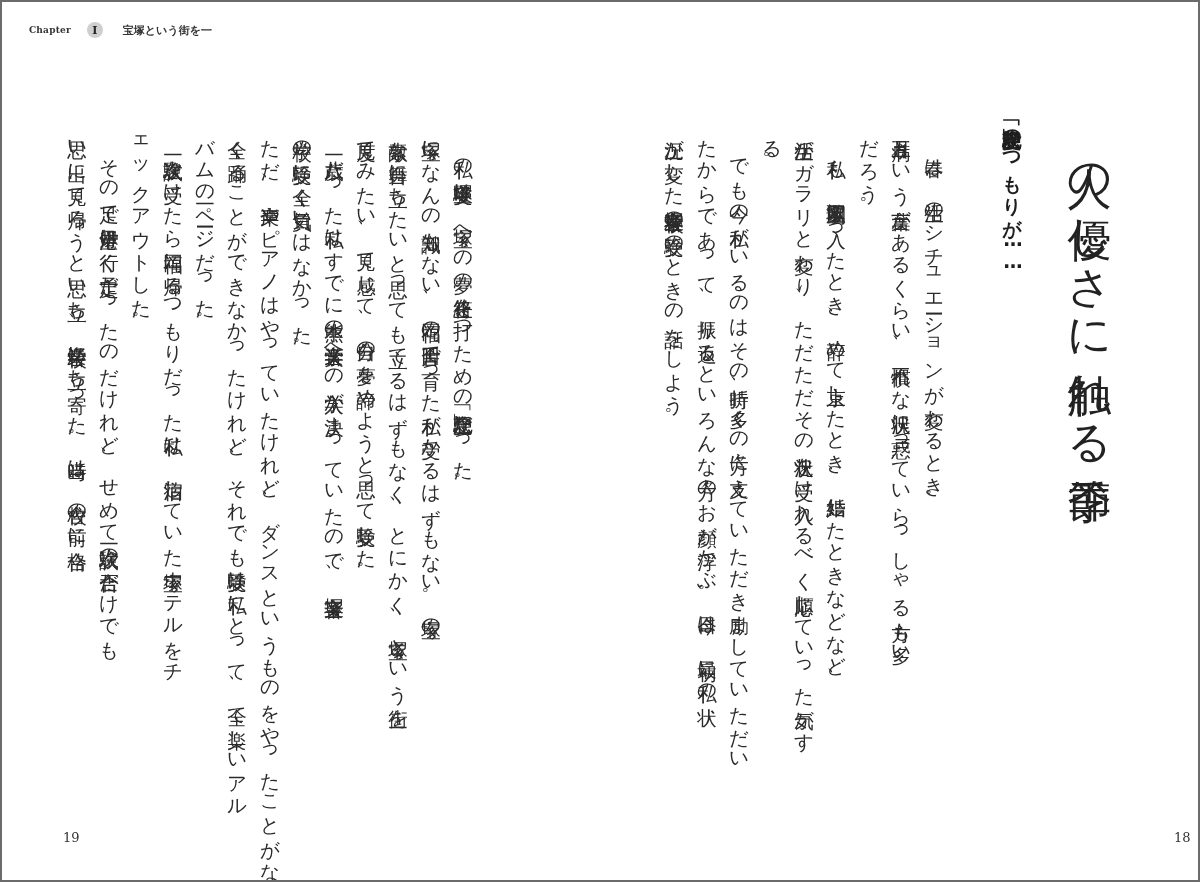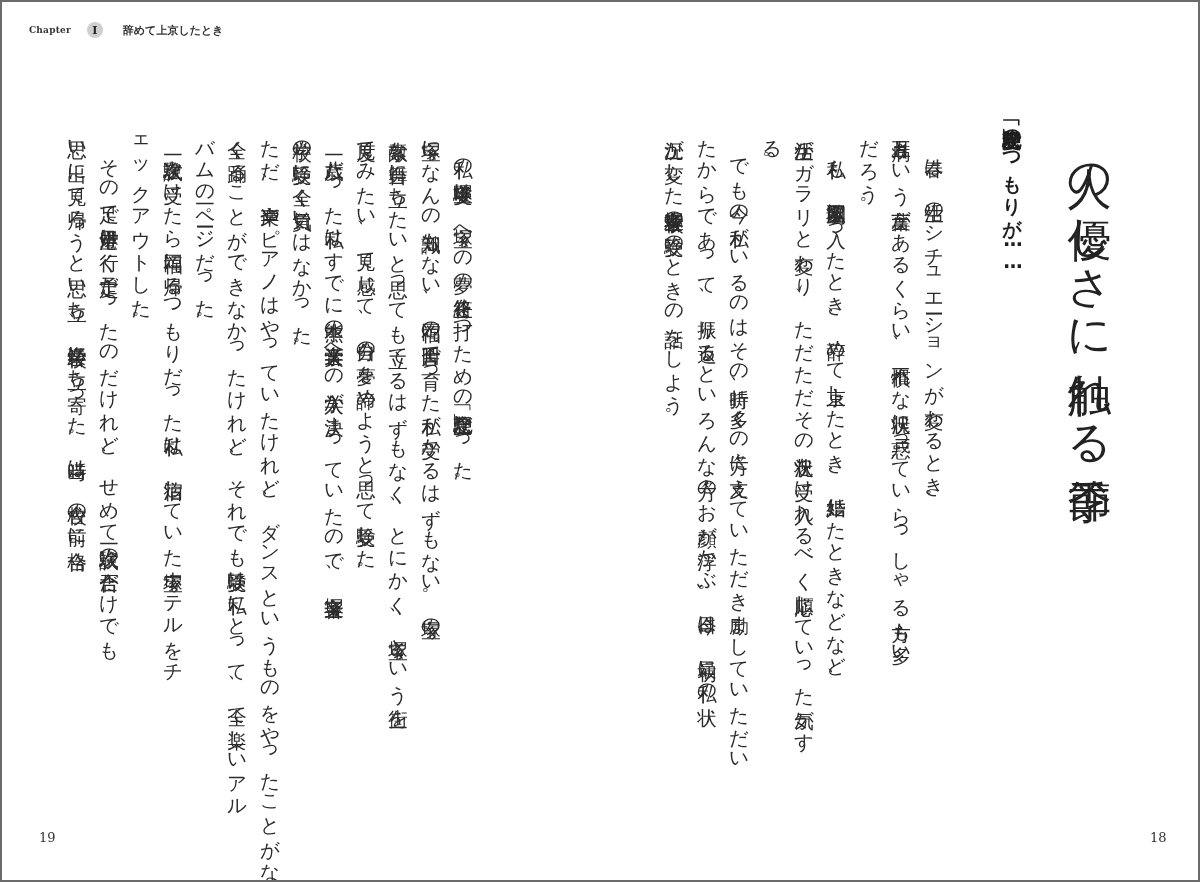--- a/index.html
+++ b/index.html
@@ -12,41 +12,41 @@
   .running-head {
     position: absolute; left: 27px; top: 20px; display: flex; align-items: center; gap: 16px;
     font-size: 11px; color: #333;
   }
   .chapter-word { font-family: "DejaVu Serif", serif; font-weight: bold; font-size: 9px; letter-spacing: 0.2px; }
   .chapter-num {
     width: 16px; height: 16px; border-radius: 50%; background: #cfcfcf; display: flex;
     align-items: center; justify-content: center; font-weight: bold; font-size: 11px; color: #222;
   }
   .chapter-title { font-weight: bold; font-size: 11px; margin-left: 4px; }
-  .page-num { position: absolute; top: 828px; font-size: 13px; color: #333; }
+  .page-num { position: absolute; top: 828px; font-size: 13px; color: #333; margin-left: 24px; }
   .page-num.left { left: 37px; }
   .page-num.right { left: 1148px; }
 
   .vcol {
     position: absolute; writing-mode: vertical-rl; text-orientation: upright;
     white-space: nowrap; line-height: 1; letter-spacing: 0.5px;
   }
   .title { font-size: 44px; font-weight: 300; color: #222; top: 132px; left: 1066px; letter-spacing: 1px; font-family: "DejaVu Sans", sans-serif; }
   .subtitle { font-size: 19px; font-weight: bold; top: 112px; left: 1001px; font-family: "DejaVu Sans", sans-serif; color: #1e1e1e; }
   .body-line { font-size: 19.5px; color: #2b2b2b; }
 </style>
 </head>
 <body>
 
 <div class="spread">
 
   <div class="running-head">
     <span class="chapter-word">Chapter</span>
     <span class="chapter-num">I</span>
-    <span class="chapter-title">辞めて上京したとき</span>
+    <span class="chapter-title">宝塚という街を一</span>
   </div>
 
   <div class="vcol title">人の優しさに触れる季節</div>
   <div class="vcol subtitle">「記念受験」のつもりが……</div>
 
   <div class="vcol body-line" style="left:922px; top:143px;">春は、生活のシチュエーションが変わるとき。</div>
   <div class="vcol body-line" style="left:889px; top:124px;">五月病という言葉があるくらい、不慣れな状況に戸惑っていらっしゃる方も多い</div>
   <div class="vcol body-line" style="left:857px; top:124px;">だろう。</div>
   <div class="vcol body-line" style="left:824px; top:143px;">私も、宝塚歌劇団に入ったとき、辞めて上京したとき、結婚したときなどなど、</div>
   <div class="vcol body-line" style="left:792px; top:124px;">生活がガラリと変わり、ただただその状況を受け入れるべく順応していった気がす</div>

